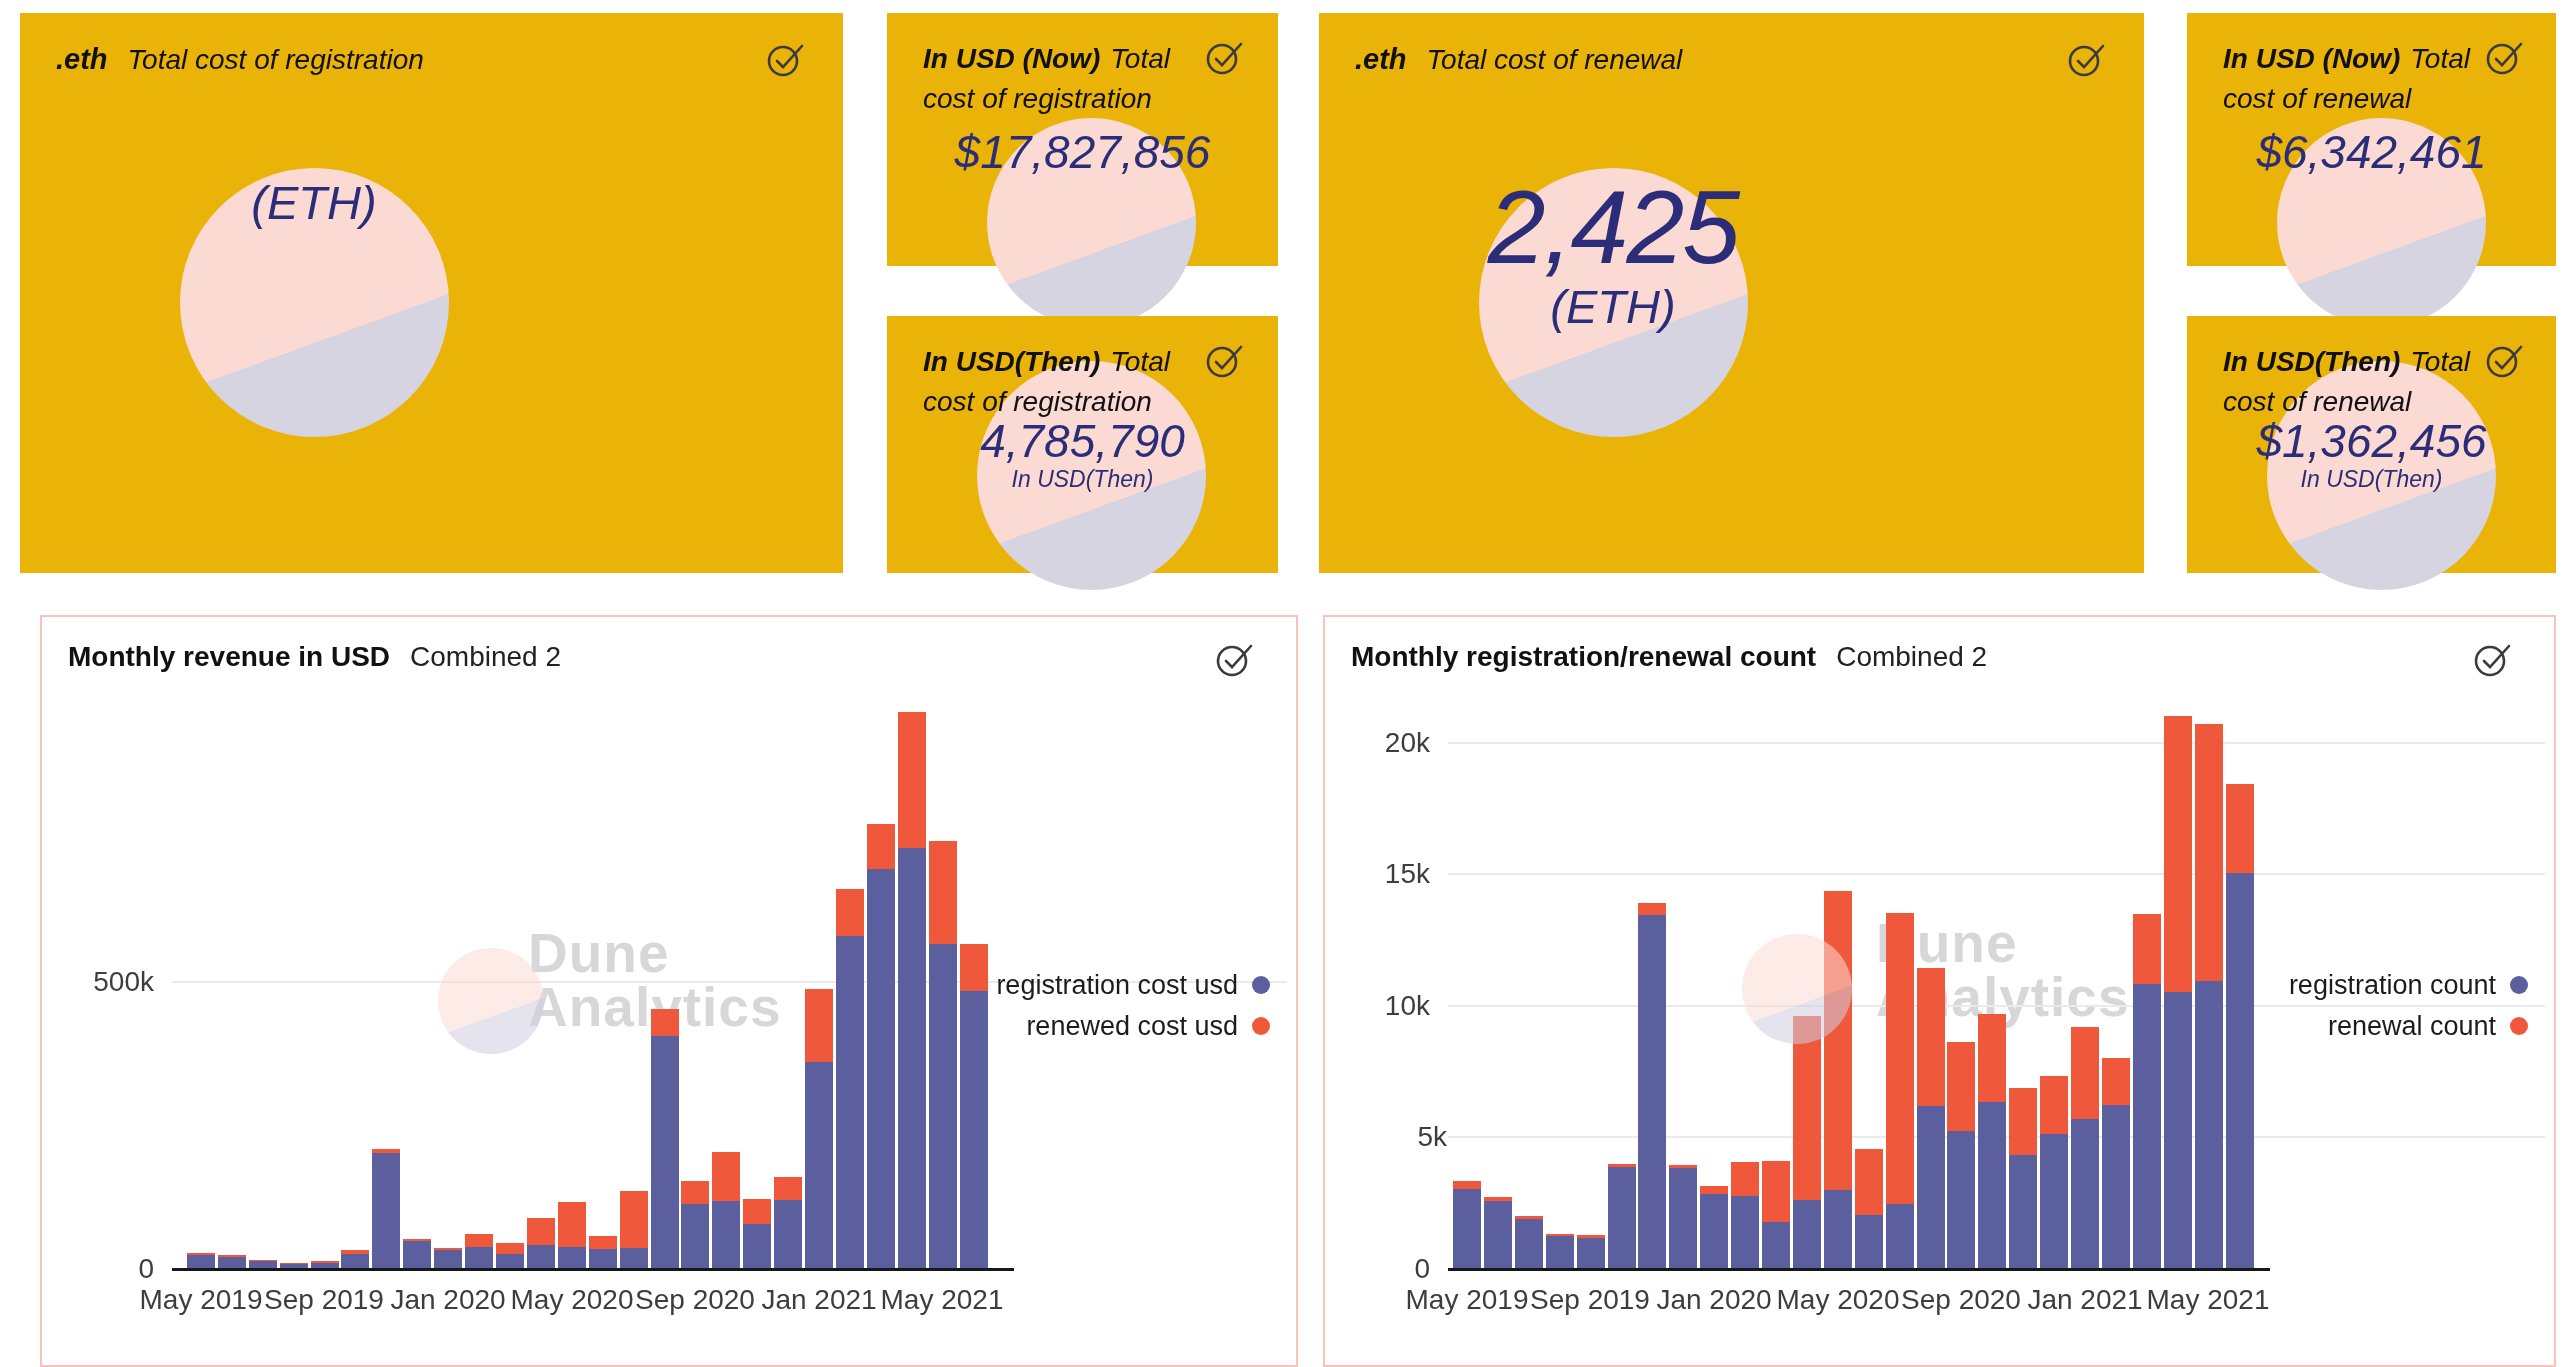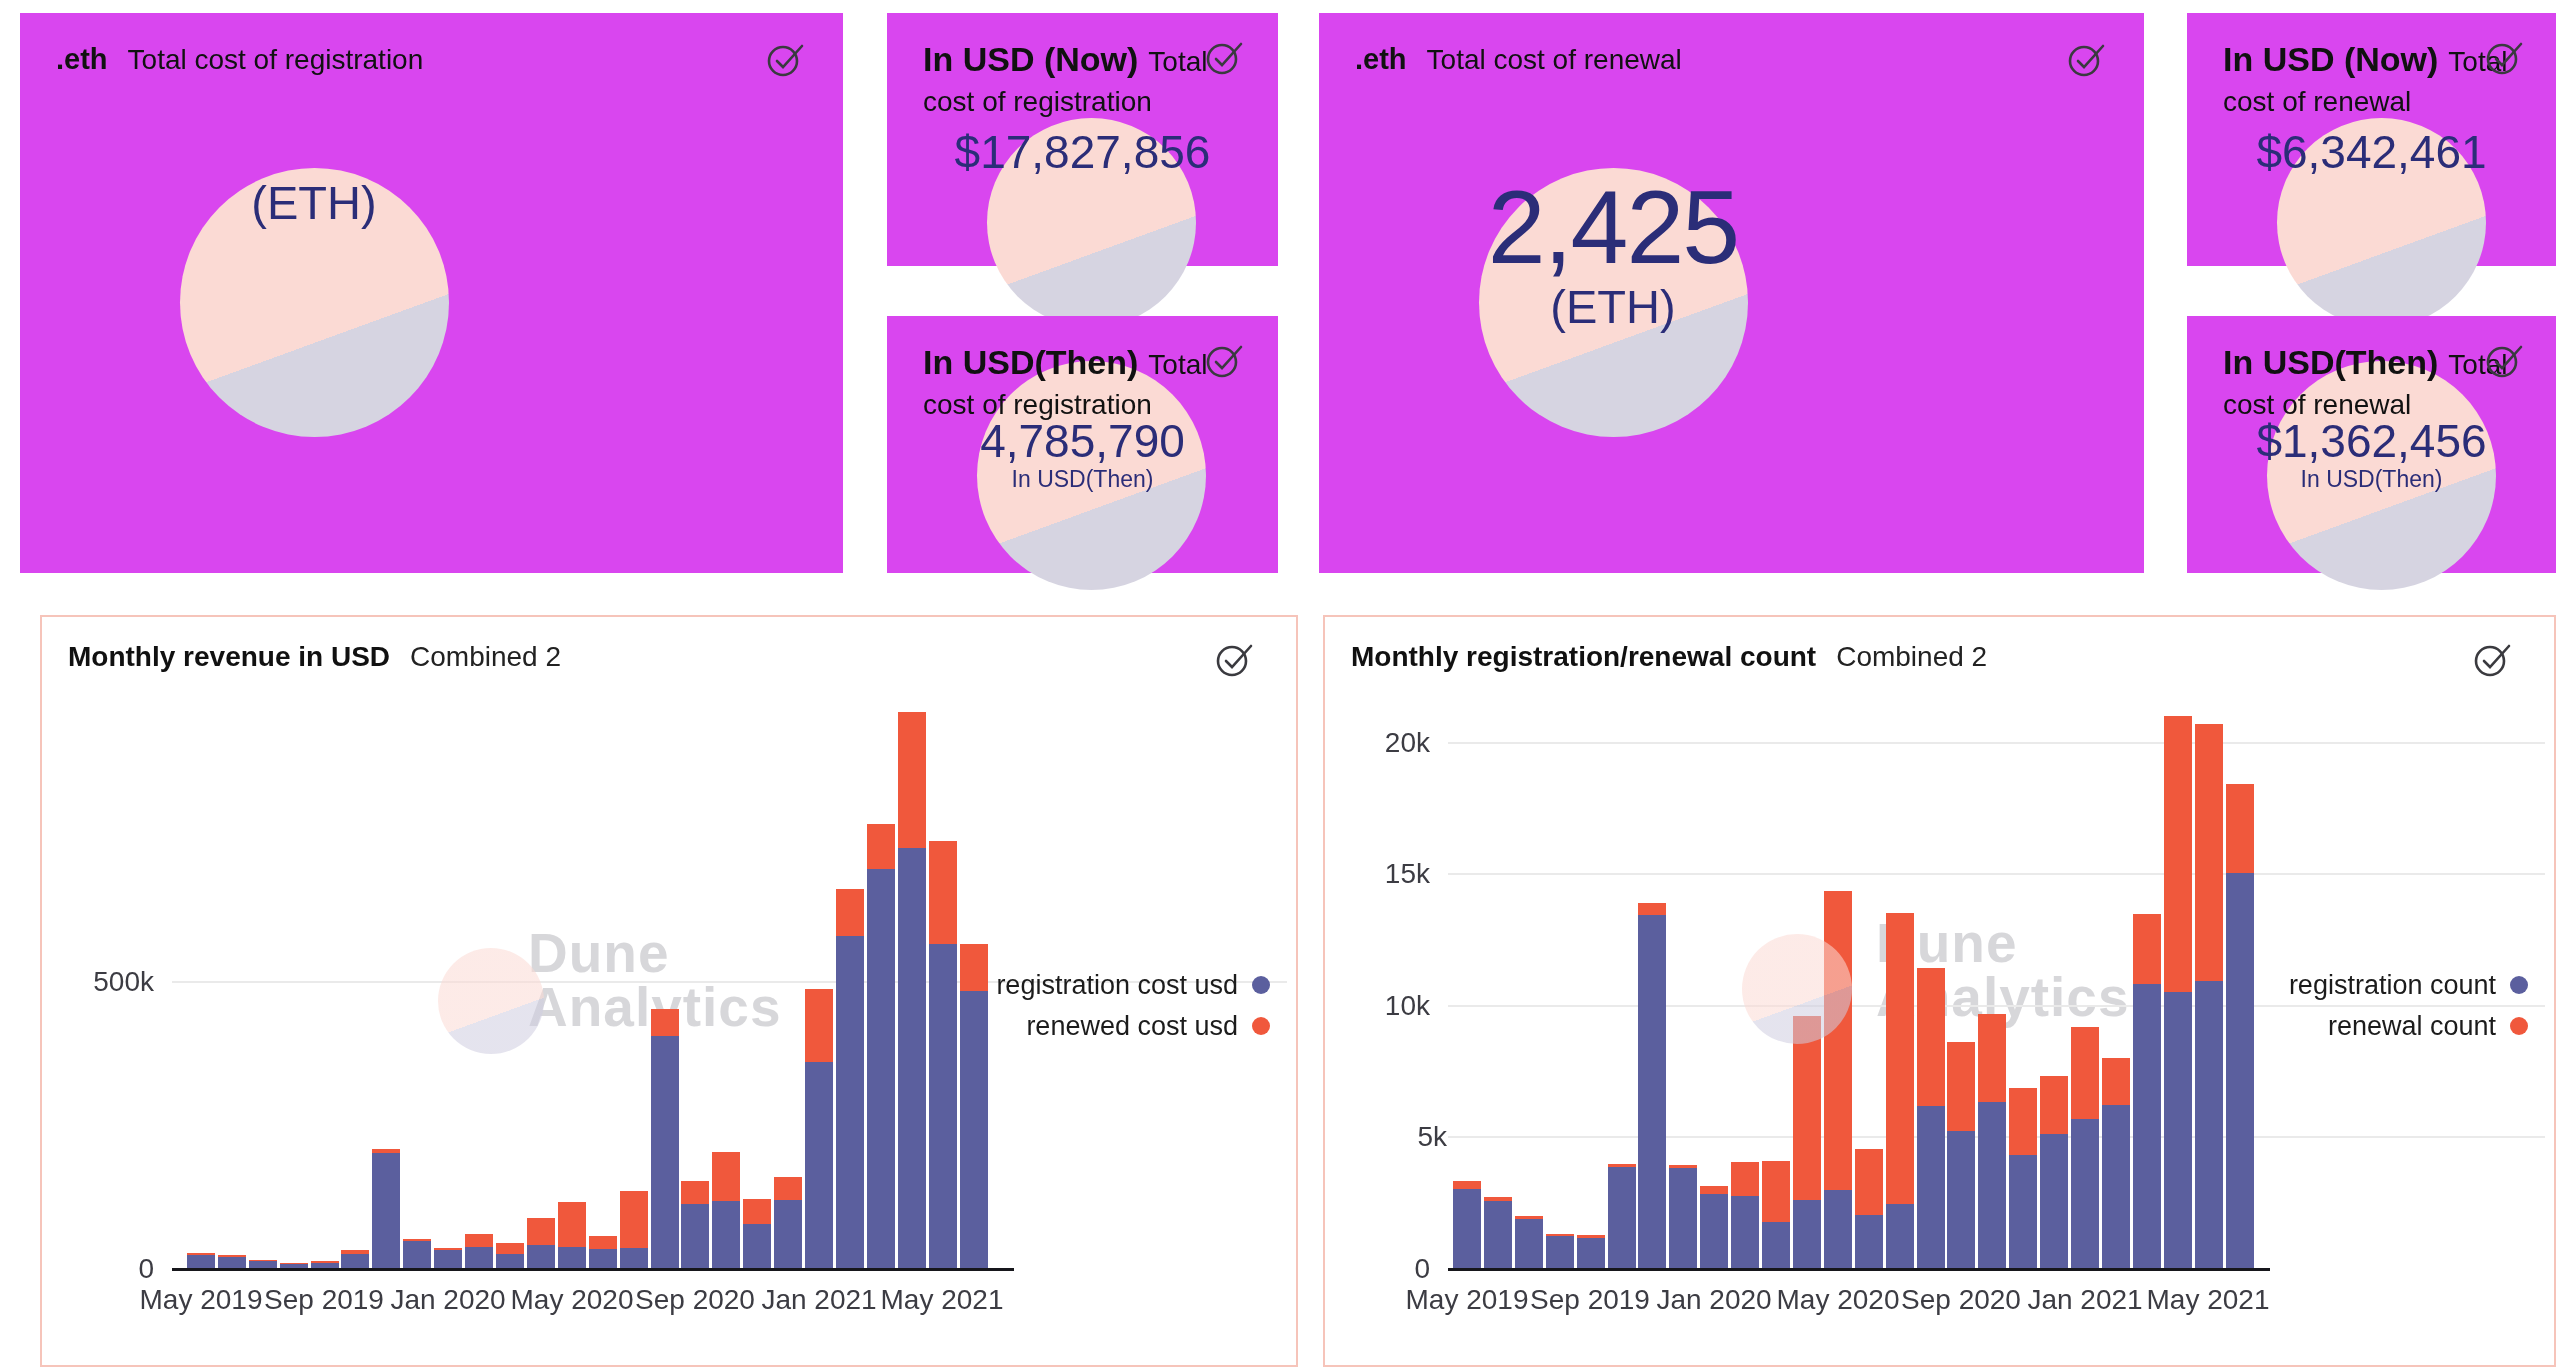--- a/index.html
+++ b/index.html
@@ -1,23 +1,23 @@
 <!DOCTYPE html>
 <html><head>
 <meta charset="utf-8">
 <style>
   html,body{margin:0;padding:0;background:#fff;}
   .canvas{position:relative;width:2576px;height:1368px;background:#fff;overflow:hidden;
           font-family:"Liberation Sans",sans-serif;color:#111;}
   .card{position:absolute;box-sizing:border-box;}
-  .pink{background:#d946ef;}
+  .pink{background:#eab308;font-style:italic;}
   .chart-card{background:#fff;border:2px solid #f6c4ba;}
   .card-header{position:absolute;left:36px;top:26px;font-size:28px;line-height:40px;color:#111;}
   .hdr-bold{font-weight:bold;font-size:29px;margin-right:20px;}
-  .hdr-bold.tight{margin-right:10px;font-size:34px;}
+  .hdr-bold.tight{margin-right:10px;font-size:28px;}
   .check{position:absolute;width:42px;height:42px;}
   .check svg{display:block;}
   .wm-circle{position:absolute;border-radius:50%;background:linear-gradient(160deg,#fbdad4 61%,#d6d4e1 61%);}
   .big-center{position:absolute;text-align:center;transform:translateX(-50%);}
   .big-num{font-size:104px;letter-spacing:-2px;color:#2b2d78;line-height:104px;}
   .big-unit{font-size:47px;color:#2b2d78;line-height:56px;}
   .val{position:absolute;width:100%;text-align:center;font-size:46px;font-weight:500;color:#2b2d78;}
   .subval{position:absolute;width:100%;text-align:center;font-size:23px;color:#2b2d78;}
   .ct-bold{font-weight:bold;font-size:28px;}
   .ct-tag{font-size:28px;color:#222;margin-left:20px;}

